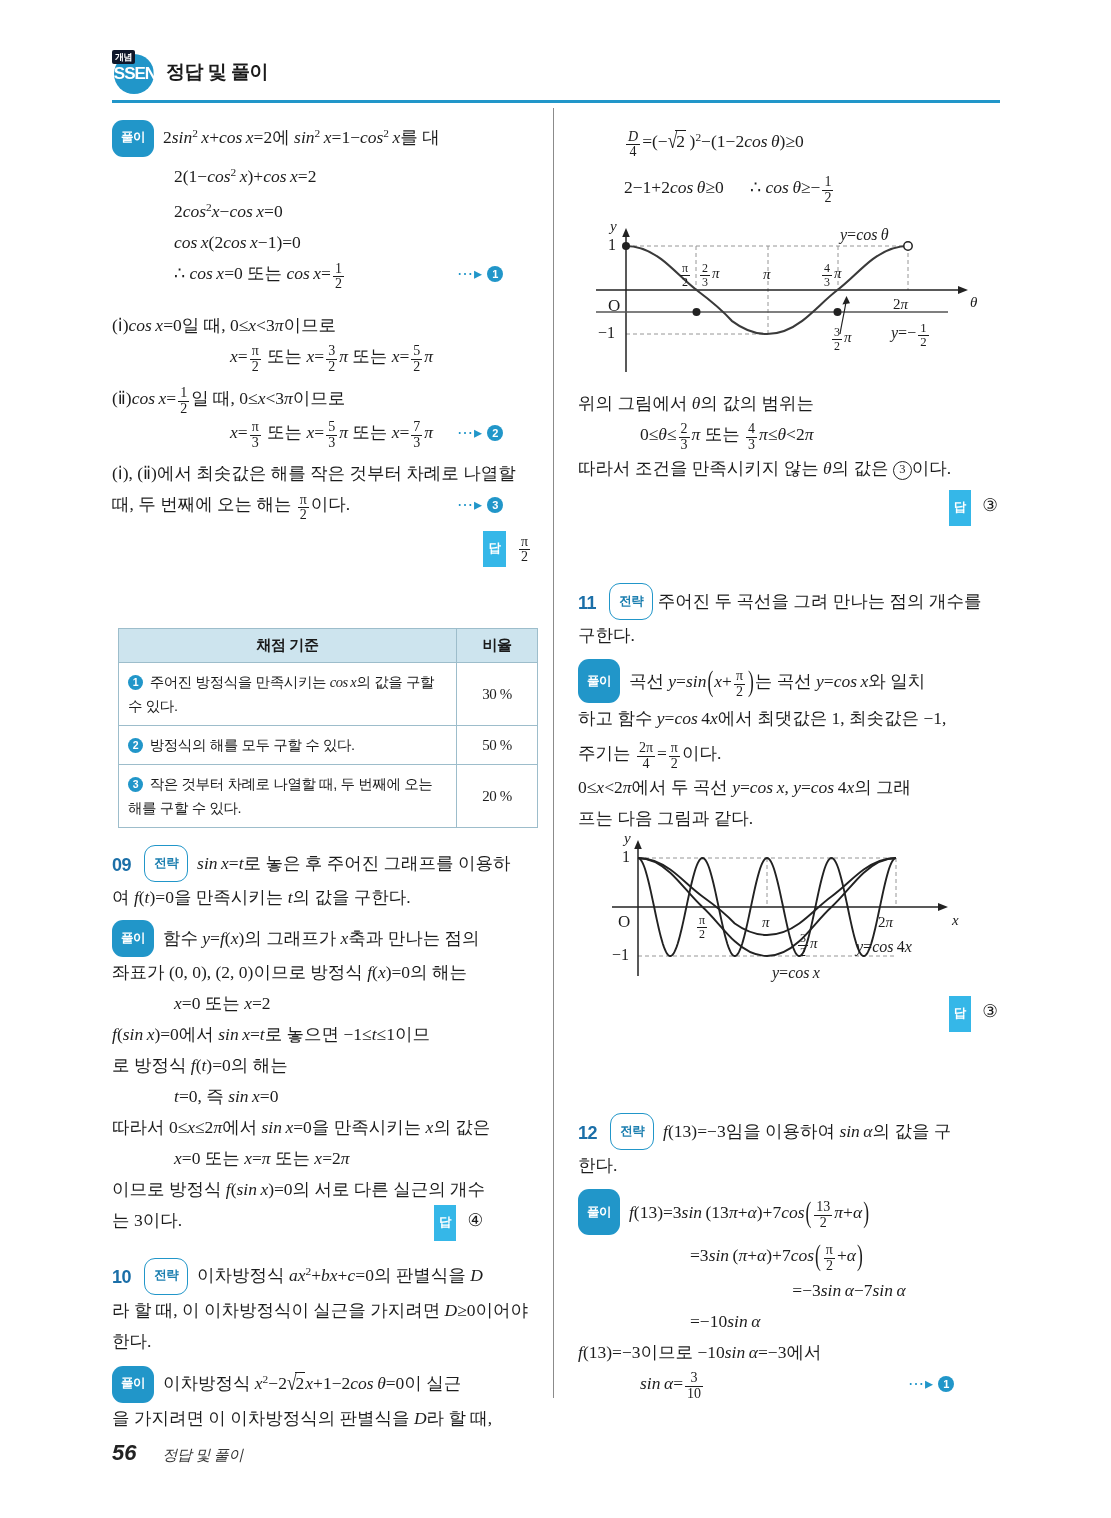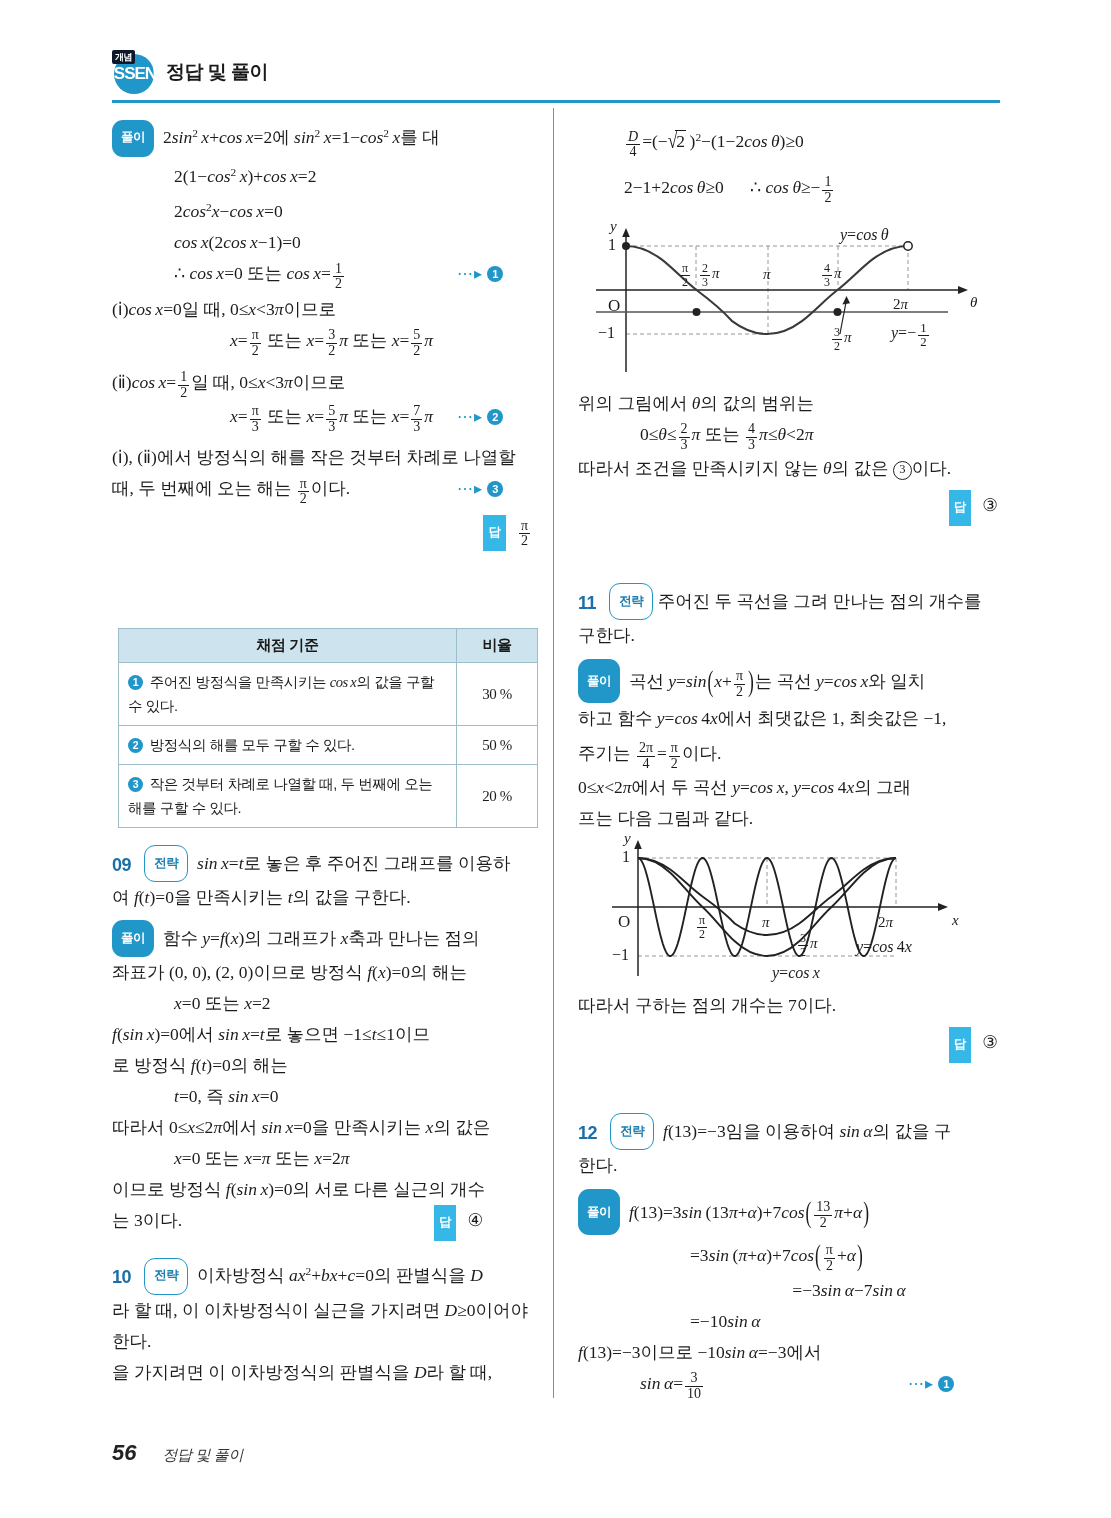--- a/index.html
+++ b/index.html
@@ -164,42 +164,42 @@
         <span class="mi">cos x</span>(2<span class="mi">cos x</span>−1)=0
       </div>
       <div class="line indent2" style="position:relative;">
         ∴ <span class="mi">cos x</span>=0 또는 <span class="mi">cos x</span>=<span class="frac"><span class="num">1</span><span class="den">2</span></span>
         <span style="position:absolute;left:345px;top:0;">
           <span class="step-ref">⋯▸</span>
           <span class="step-dot">1</span>
         </span>
       </div>
 
-      <div class="line" style="margin-top:2px;">
+      <div class="line" style="margin-top:18px;">
         (ⅰ)<span class="mi">cos x</span>=0일 때, 0≤<span class="mi">x</span>&lt;3<span class="mi">π</span>이므로
       </div>
       <div class="line indent3">
         <span class="mi">x</span>=<span class="frac"><span class="num">π</span><span class="den">2</span></span> 또는
         <span class="mi">x</span>=<span class="frac"><span class="num">3</span><span class="den">2</span></span><span class="mi">π</span> 또는
         <span class="mi">x</span>=<span class="frac"><span class="num">5</span><span class="den">2</span></span><span class="mi">π</span>
       </div>
       <div class="line" style="margin-top:8px;">
         (ⅱ)<span class="mi">cos x</span>=<span class="frac"><span class="num">1</span><span class="den">2</span></span>일 때, 0≤<span class="mi">x</span>&lt;3<span class="mi">π</span>이므로
       </div>
       <div class="line indent3" style="position:relative;">
         <span class="mi">x</span>=<span class="frac"><span class="num">π</span><span class="den">3</span></span> 또는
         <span class="mi">x</span>=<span class="frac"><span class="num">5</span><span class="den">3</span></span><span class="mi">π</span> 또는
         <span class="mi">x</span>=<span class="frac"><span class="num">7</span><span class="den">3</span></span><span class="mi">π</span>
         <span style="position:absolute;left:345px;top:0;">
           <span class="step-ref">⋯▸</span>
           <span class="step-dot">2</span>
         </span>
       </div>
       <div class="line" style="margin-top:8px;">
-        (ⅰ), (ⅱ)에서 방정식의 해를 작은 것부터 차례로 나열할
+        (ⅰ), (ⅱ)에서 최솟값은 해를 작은 것부터 차례로 나열할
       </div>
       <div class="line" style="position:relative;">
         때, 두 번째에 오는 해는 <span class="frac"><span class="num">π</span><span class="den">2</span></span>이다.
         <span style="position:absolute;left:345px;top:0;">
           <span class="step-ref">⋯▸</span>
           <span class="step-dot">3</span>
         </span>
       </div>
       <div class="line" style="text-align:right;width:420px;margin-top:8px;">
         <span class="badge-ans">답</span>
@@ -292,20 +292,26 @@
         <span class="qnum">10</span>
         &nbsp;&nbsp;<span class="badge-strat">전략</span>
         <span>
           &nbsp;이차방정식 <span class="mi">ax</span><span class="sup">2</span>+<span class="mi">bx</span>+<span class="mi">c</span>=0의 판별식을 <span class="mi">D</span>
         </span>
       </div>
       <div class="line">
         라 할 때, 이 이차방정식이 실근을 가지려면 <span class="mi">D</span>≥0이어야
       </div>
       <div class="line">한다.</div>
+      <div class="line" style="margin-top:7px;width:430px;white-space:normal;">
+        <span class="badge-sol">풀이</span>
+        <span>
+          &nbsp;이차방정식 <span class="mi">x</span><span class="sup">2</span>−2<span class="radical">√</span><span class="sqrt">2</span><span class="mi">x</span>+1−2<span class="mi">cos θ</span>=0이 실근
+        </span>
+      </div>
       <div class="line">
         을 가지려면 이 이차방정식의 판별식을 <span class="mi">D</span>라 할 때,
       </div>
     </div>
   </div>
 
   <div class="col col-right">
 
     <div class="blk" style="top:4px;">
       <div class="line indent1">
@@ -458,21 +464,20 @@
       <div class="gtxt" style="position:absolute;left:278px;top:78px;">2<span class="mi">π</span></div>
       <div class="gtxt" style="position:absolute;left:256px;top:102px;font-size:16px;">
         <span class="mi">y</span>=<span class="mi">cos </span>4<span class="mi">x</span>
       </div>
       <div class="gtxt" style="position:absolute;left:172px;top:128px;font-size:16px;">
         <span class="mi">y</span>=<span class="mi">cos x</span>
       </div>
     </div>
 
     <div class="blk" style="top:872px;">
-      <div class="line">따라서 구하는 점의 개수는 7이다.</div>
       <div class="line" style="text-align:right;width:420px;margin-top:6px;">
         <span class="badge-ans">답</span>
         <span style="margin-left:7px;">③</span>
       </div>
     </div>
 
     <div class="blk" style="top:995px;">
       <div class="line" style="width:430px;white-space:normal;">
         <span class="qnum">12</span>
         &nbsp;&nbsp;<span class="badge-strat">전략</span>

